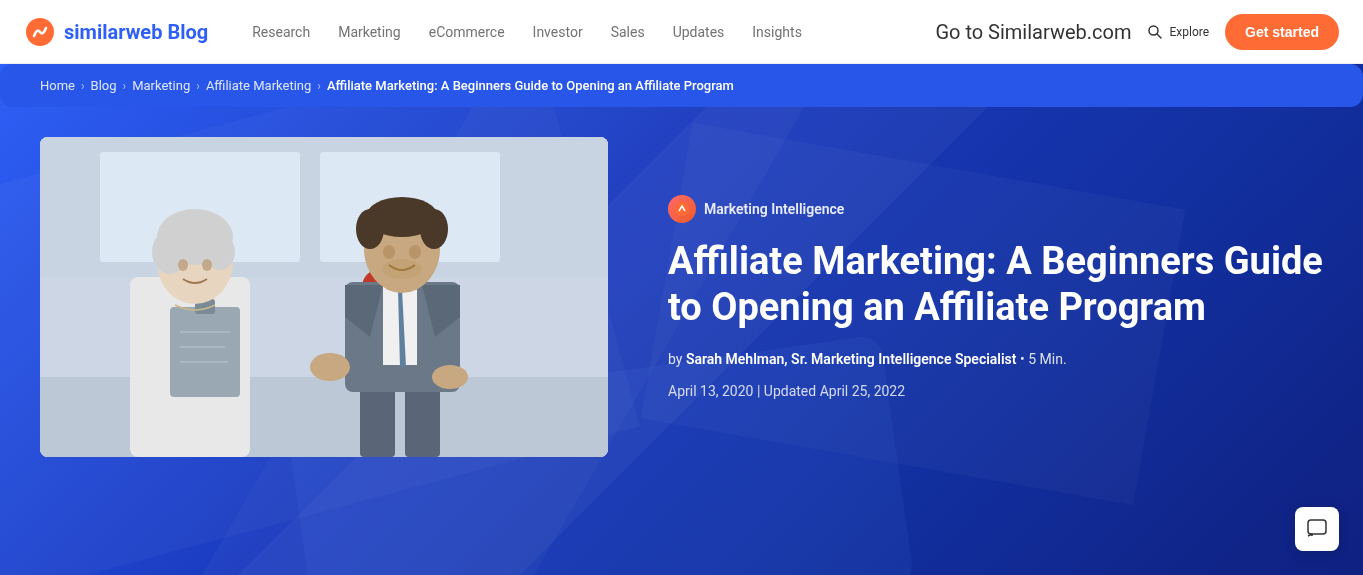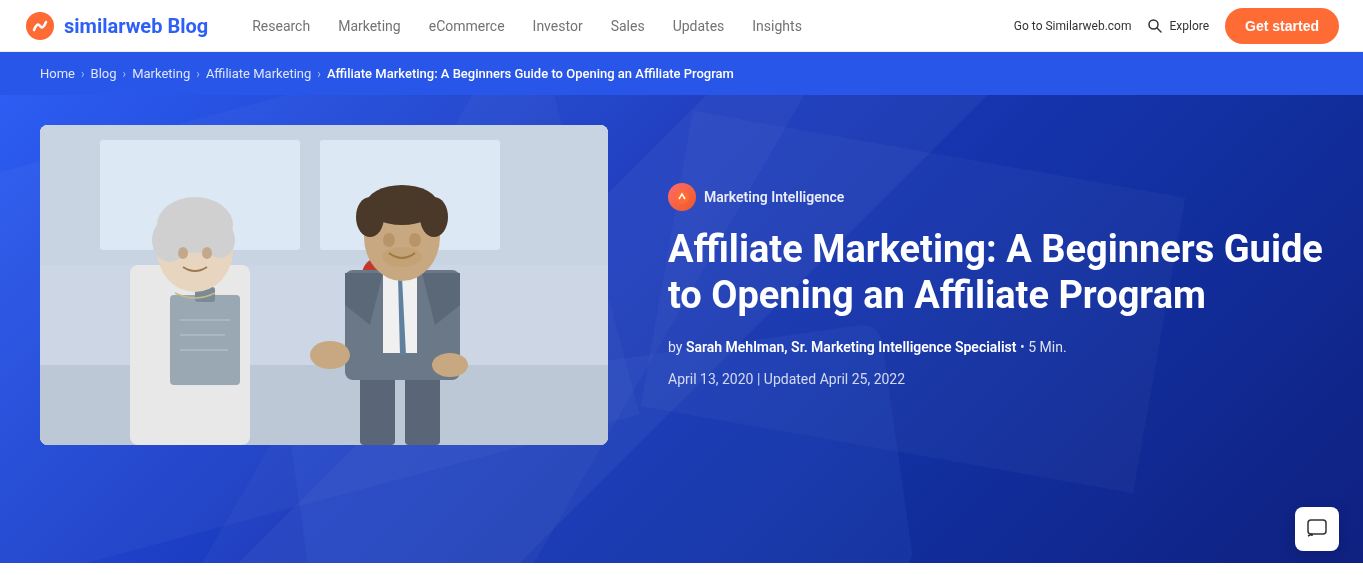--- a/index.html
+++ b/index.html
@@ -3,21 +3,21 @@
   <meta charset="utf-8">
   <style>
     * { margin: 0; padding: 0; box-sizing: border-box; }
     body { font-family: -apple-system, BlinkMacSystemFont, 'Segoe UI', Roboto, sans-serif; width: 1363px; overflow-x: hidden; }
 
     
     .navbar {
       display: flex;
       align-items: center;
       padding: 0 24px;
-      height: 52px;
+      height: 64px;
       background: #fff;
       border-bottom: 1px solid #eee;
       position: relative;
       z-index: 10;
     }
     .logo-area {
       display: flex;
       align-items: center;
       gap: 8px;
       margin-right: 32px;
@@ -47,21 +47,21 @@
       border-radius: 4px;
       white-space: nowrap;
     }
     .nav-right {
       display: flex;
       align-items: center;
       gap: 16px;
       flex-shrink: 0;
     }
     .nav-goto {
-      font-size: 12px;
+      font-size: 20px;
       color: #333;
       cursor: pointer;
       white-space: nowrap;
     }
     .nav-explore {
       display: flex;
       align-items: center;
       gap: 6px;
       font-size: 12px;
       color: #333;
@@ -106,20 +106,21 @@
     .breadcrumb {
       display: flex;
       align-items: center;
       gap: 6px;
       padding: 14px 40px;
       background: #2756e8;
       font-size: 13px;
       color: rgba(255,255,255,0.85);
       position: relative;
       z-index: 2;
+      border-radius: 13px;
     }
     .breadcrumb-item {
       color: rgba(255,255,255,0.85);
       cursor: pointer;
     }
     .breadcrumb-item.active {
       color: #fff;
       font-weight: 500;
     }
     .breadcrumb-sep {

